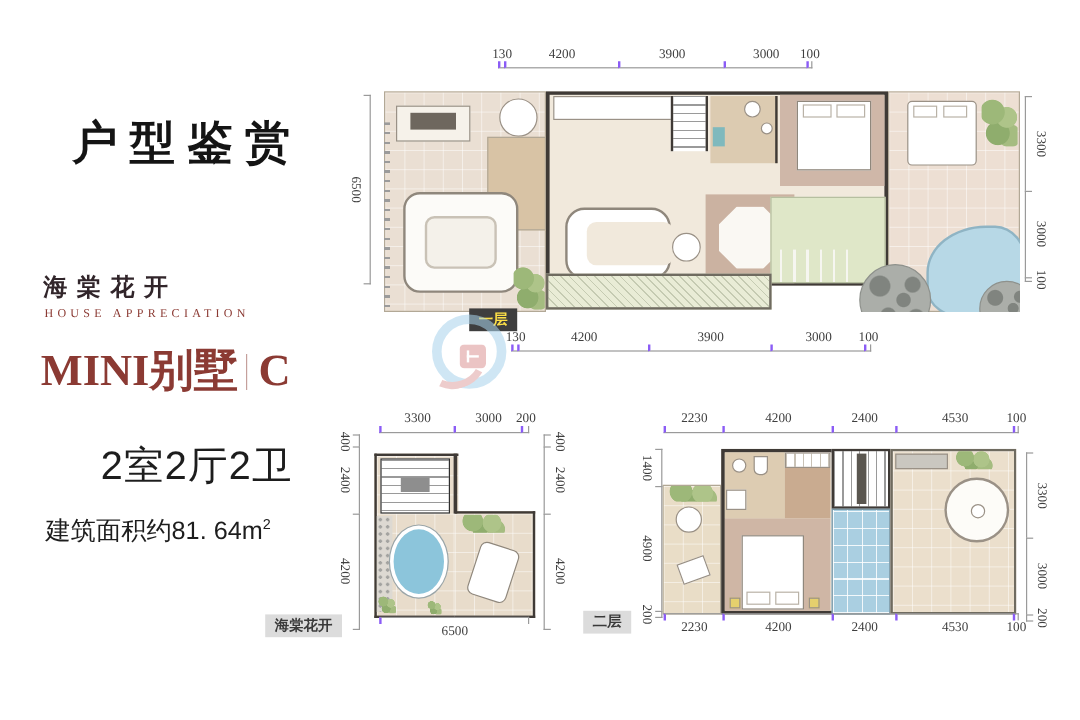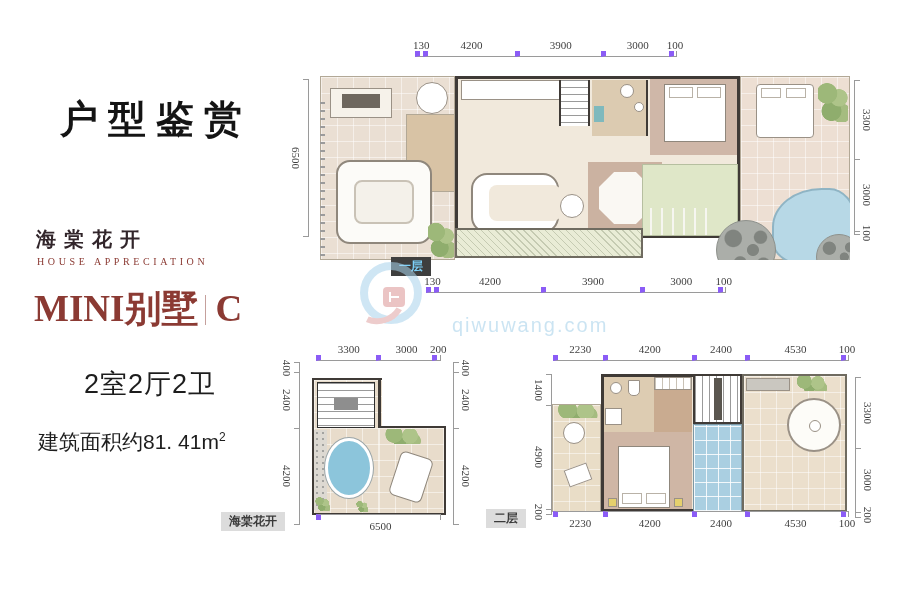--- a/index.html
+++ b/index.html
@@ -21,34 +21,34 @@
   }
   .section-en {
     left:37px; top:256px; font-family:"Liberation Serif","DejaVu Serif",serif;
     font-size:10px; letter-spacing:3.6px; color:#8b3a33; white-space:nowrap;
   }
   .unit-title {
     left:34px; top:284px; font-family:"Liberation Serif","DejaVu Serif",serif;
     font-weight:bold; font-size:37px; color:#8b3a33; white-space:nowrap;
   }
   .unit-divider { display:inline-block; width:1px; height:30px; background:#c5a09c; margin:0 9px 0 7px; vertical-align:-4px; }
-  .rooms-summary { left:84px; top:366px; font-size:27px; color:#1d1d1d; letter-spacing:1px; white-space:nowrap; }
+  .rooms-summary { left:84px; top:366px; font-size:33px; color:#1d1d1d; letter-spacing:1px; white-space:nowrap; }
   .area-text { left:38px; top:428px; font-size:21px; color:#1d1d1d; white-space:nowrap; }
   .area-text sup { font-size:12px; }
 
   
   .badge { z-index:30; font-size:12px; font-weight:bold; padding:2px 8px; line-height:15px; white-space:nowrap; }
-  .badge-dark  { background:#3e3e3e; color:#7dd3fc; }
+  .badge-dark  { background:#3e3e3e; color:#fde047; }
   .badge-light { background:#dcdcdc; color:#3a3a3a; }
 
   
   .hruler { position:absolute; display:flex; align-items:flex-end; height:17px; z-index:10;
             font-family:"Liberation Serif","DejaVu Serif",serif; font-size:11px; color:#3f3f3f; }
   .hruler .seg { flex-grow:1; flex-basis:0; position:relative; height:5px;
-                 border-bottom:1px solid #9a9a9a; border-left:5px solid #8b5cf6; align-self:flex-end;text-align:center; }
+                 border-bottom:1px solid #9a9a9a; border-left:2px solid #8b5cf6; align-self:flex-end;text-align:center; }
   .hruler .seg:last-child { border-right:1px solid #9a9a9a; }
   .hruler .seg i { position:absolute; left:50%; bottom:5px; transform:translateX(-50%);
                    font-style:normal; white-space:nowrap; }
   .hruler.lab-below { align-items:flex-start; }
   .hruler.lab-below .seg { border-bottom:none; border-top:1px solid #9a9a9a; align-self:flex-start; }
   .hruler.lab-below .seg i { bottom:auto; top:5px; }
 
   .vruler { position:absolute; display:flex; flex-direction:column; width:14px; z-index:10;
             font-family:"Liberation Serif","DejaVu Serif",serif; font-size:11px; color:#3f3f3f; }
   .vruler .seg { flex-grow:1; flex-basis:0; position:relative; }
@@ -102,21 +102,21 @@
 <body>
 
 <div class="abs project-title">户型鉴赏</div>
 <div class="abs section-cn">海棠花开</div>
 <div class="abs section-en">HOUSE APPRECIATION</div>
 <div class="abs unit-title">
   <span>MINI别墅</span><span class="unit-divider"></span><span>C</span>
 </div>
 <div class="abs rooms-summary">2室2厅2卫</div>
 <div class="abs area-text">
-  <span>建筑面积约81. 41m</span><sup>2</sup>
+  <span>建筑面积约81. 64m</span><sup>2</sup>
 </div>
 
 <div class="hruler" style="left:415px; top:40px; width:262px;">
     <span class="seg" style="flex-grow: 130;">
       <i>130</i>
     </span>
     <span class="seg" style="flex-grow: 4200;">
       <i>4200</i>
     </span>
     <span class="seg" style="flex-grow: 3900;">
@@ -347,14 +347,13 @@
   <div class="abs bushes" style="left:242px; top:2px; width:34px; height:15px;"></div>
   <div class="abs" style="left:235px; top:24px; width:54px; height:54px; border-radius:50%; background:#fdfcf8; border:2px solid #9a9186;"></div>
   <div class="abs circle" style="left:257px; top:46px; width:12px; height:12px;"></div>
 </div>
 <div class="abs badge badge-light" style="left:486px; top:509px;">二层</div>
 
 <div class="abs" id="watermark">
   <div class="abs wm-ring"></div>
   <div class="abs wm-swoosh"></div>
   <div class="abs wm-mark"></div>
-  <div class="abs wm-domain">qiwuwang.com</div>
 </div>
 
 </body></html>

